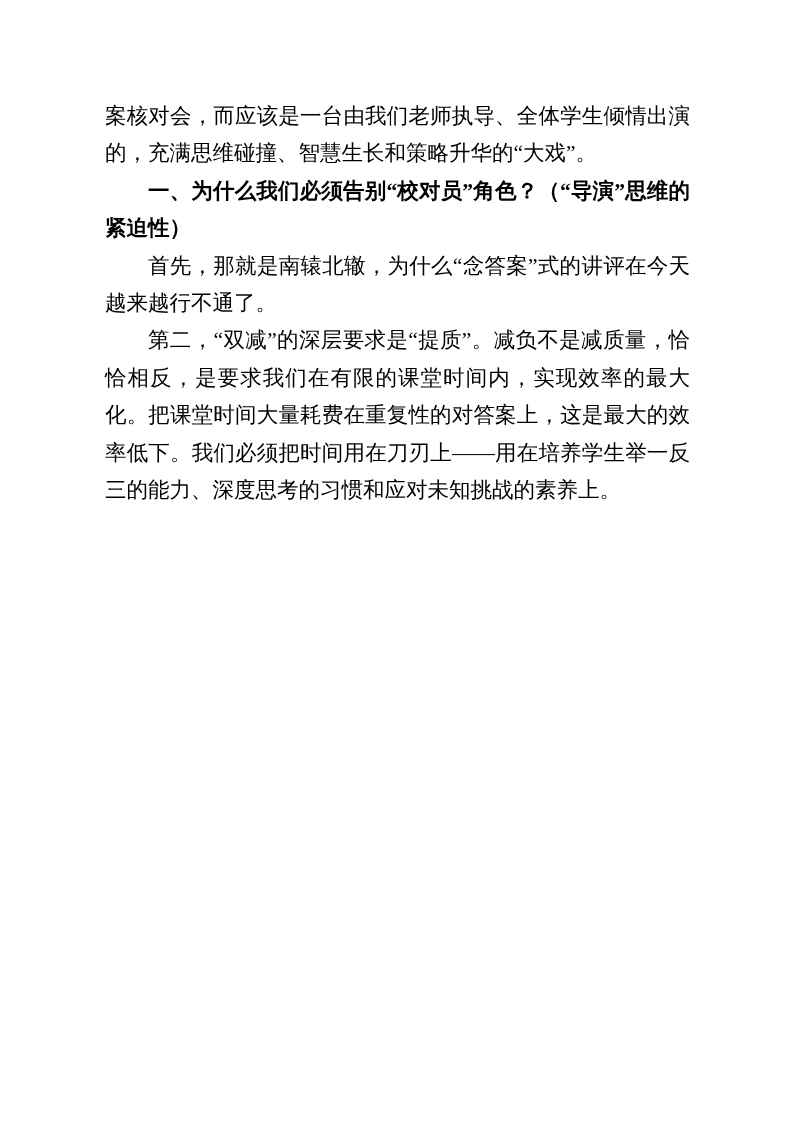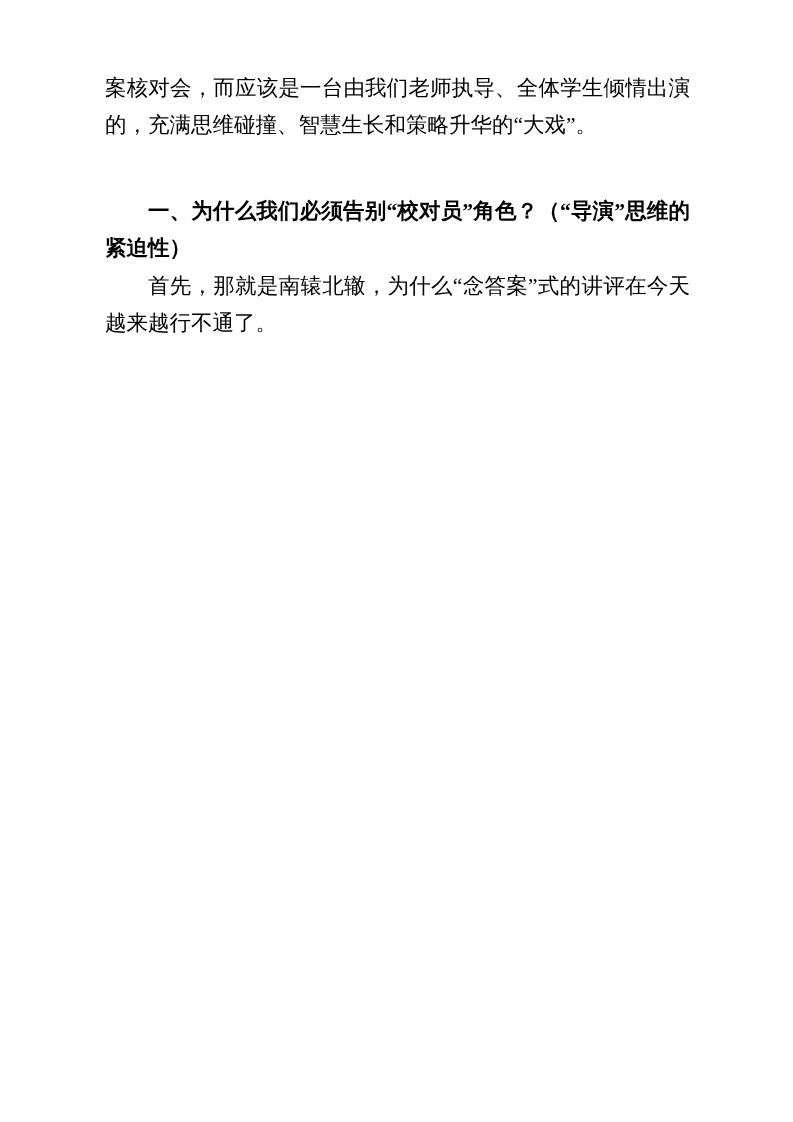--- a/index.html
+++ b/index.html
@@ -6,47 +6,47 @@
     margin: 0;
     padding: 0;
     background: #ffffff;
   }
   .page {
     position: relative;
     width: 793px;
     height: 1122px;
     box-sizing: border-box;
     background: #ffffff;
-    padding: 70px 103px 0 105px;
+    padding: 98px 103px 0 105px;
     overflow: hidden;
     font-family: "Liberation Serif", "DejaVu Serif", serif;
     font-size: 21.5px;
     line-height: 37.4px;
     color: #000000;
   }
   .para {
     margin: 0;
     text-align: justify;
     text-justify: inter-ideograph;
     text-indent: 2em;
     word-break: break-all;
   }
   .para.continuation {
     text-indent: 0;
   }
   .para.heading {
     font-weight: bold;
-    margin-top: 48px;
   }
 </style>
 </head>
 <body>
 
 <div class="page">
   <p class="para continuation">案核对会，而应该是一台由我们老师执导、全体学生倾情出演的，充满思维碰撞、智慧生长和策略升华的“大戏”。</p>
 
   <p class="para heading">一、为什么我们必须告别“校对员”角色？（“导演”思维的紧迫性）</p>
 
   <p class="para">首先，那就是南辕北辙，为什么“念答案”式的讲评在今天越来越行不通了。</p>
 
 
+  <p class="para">第二，“双减”的深层要求是“提质”。减负不是减质量，恰恰相反，是要求我们在有限的课堂时间内，实现效率的最大化。把课堂时间大量耗费在重复性的对答案上，这是最大的效率低下。我们必须把时间用在刀刃上——用在培养学生举一反三的能力、深度思考的习惯和应对未知挑战的素养上。</p>
 
 </div>
 
 </body></html>

